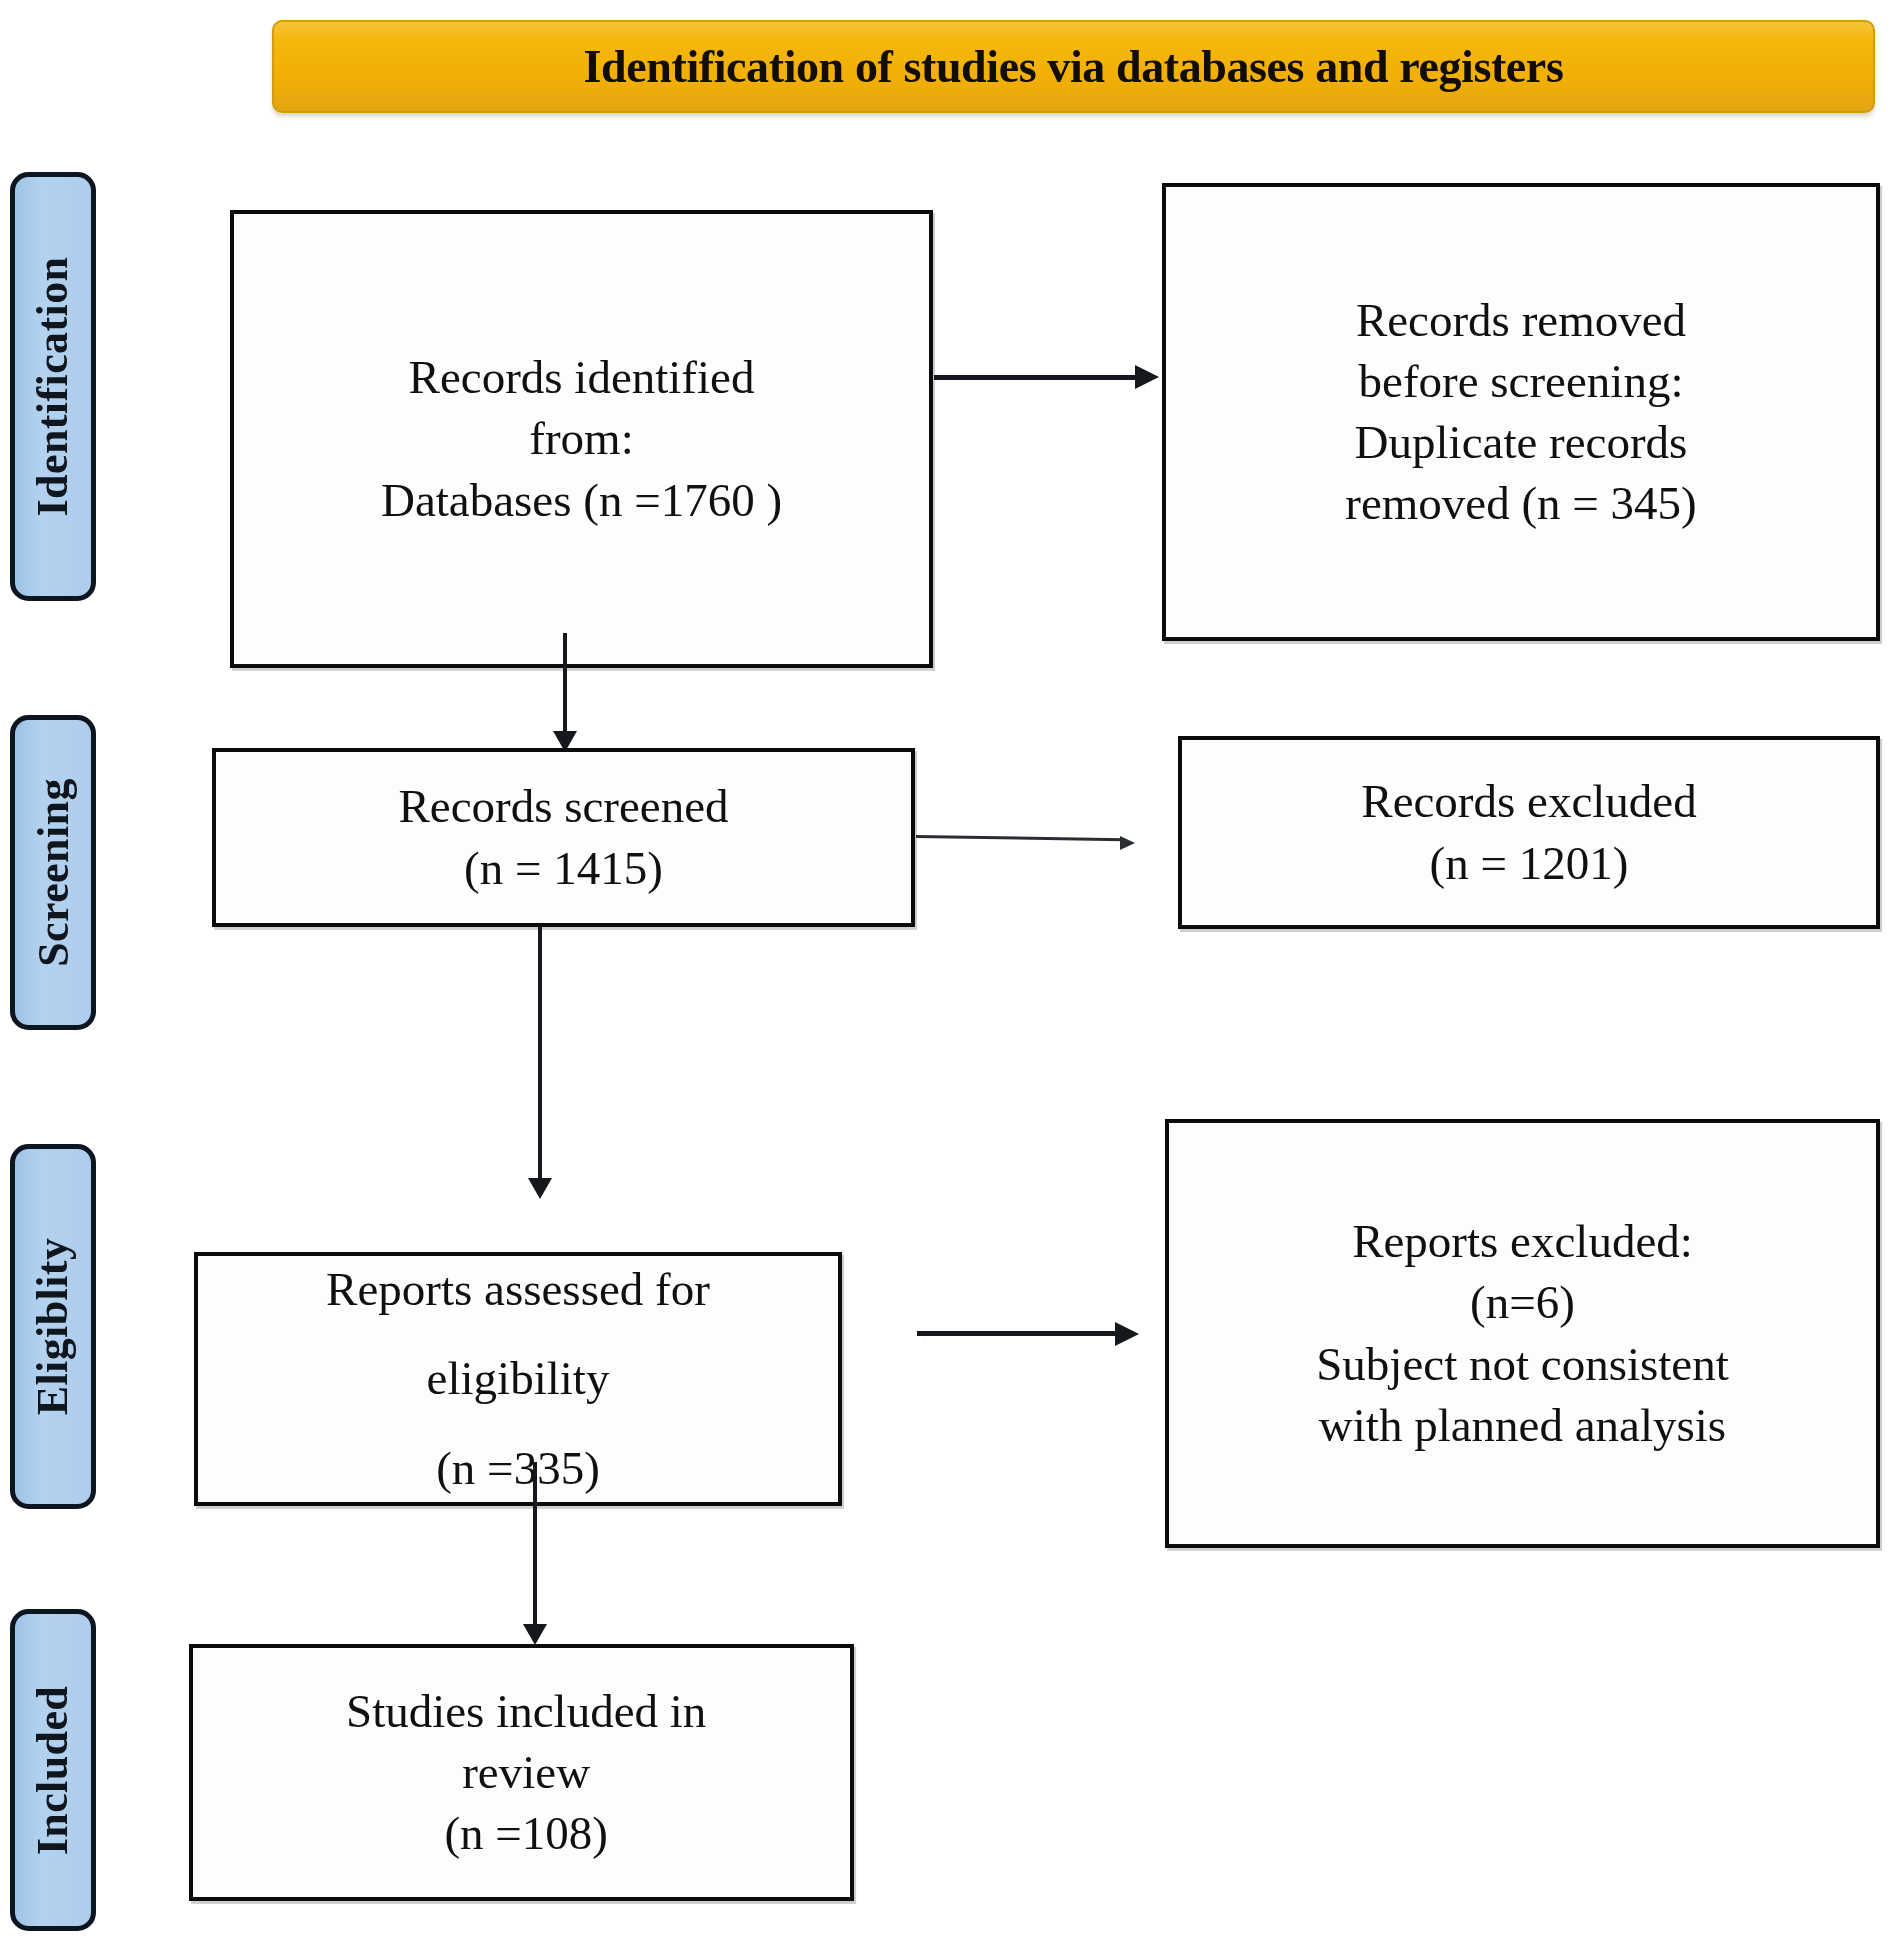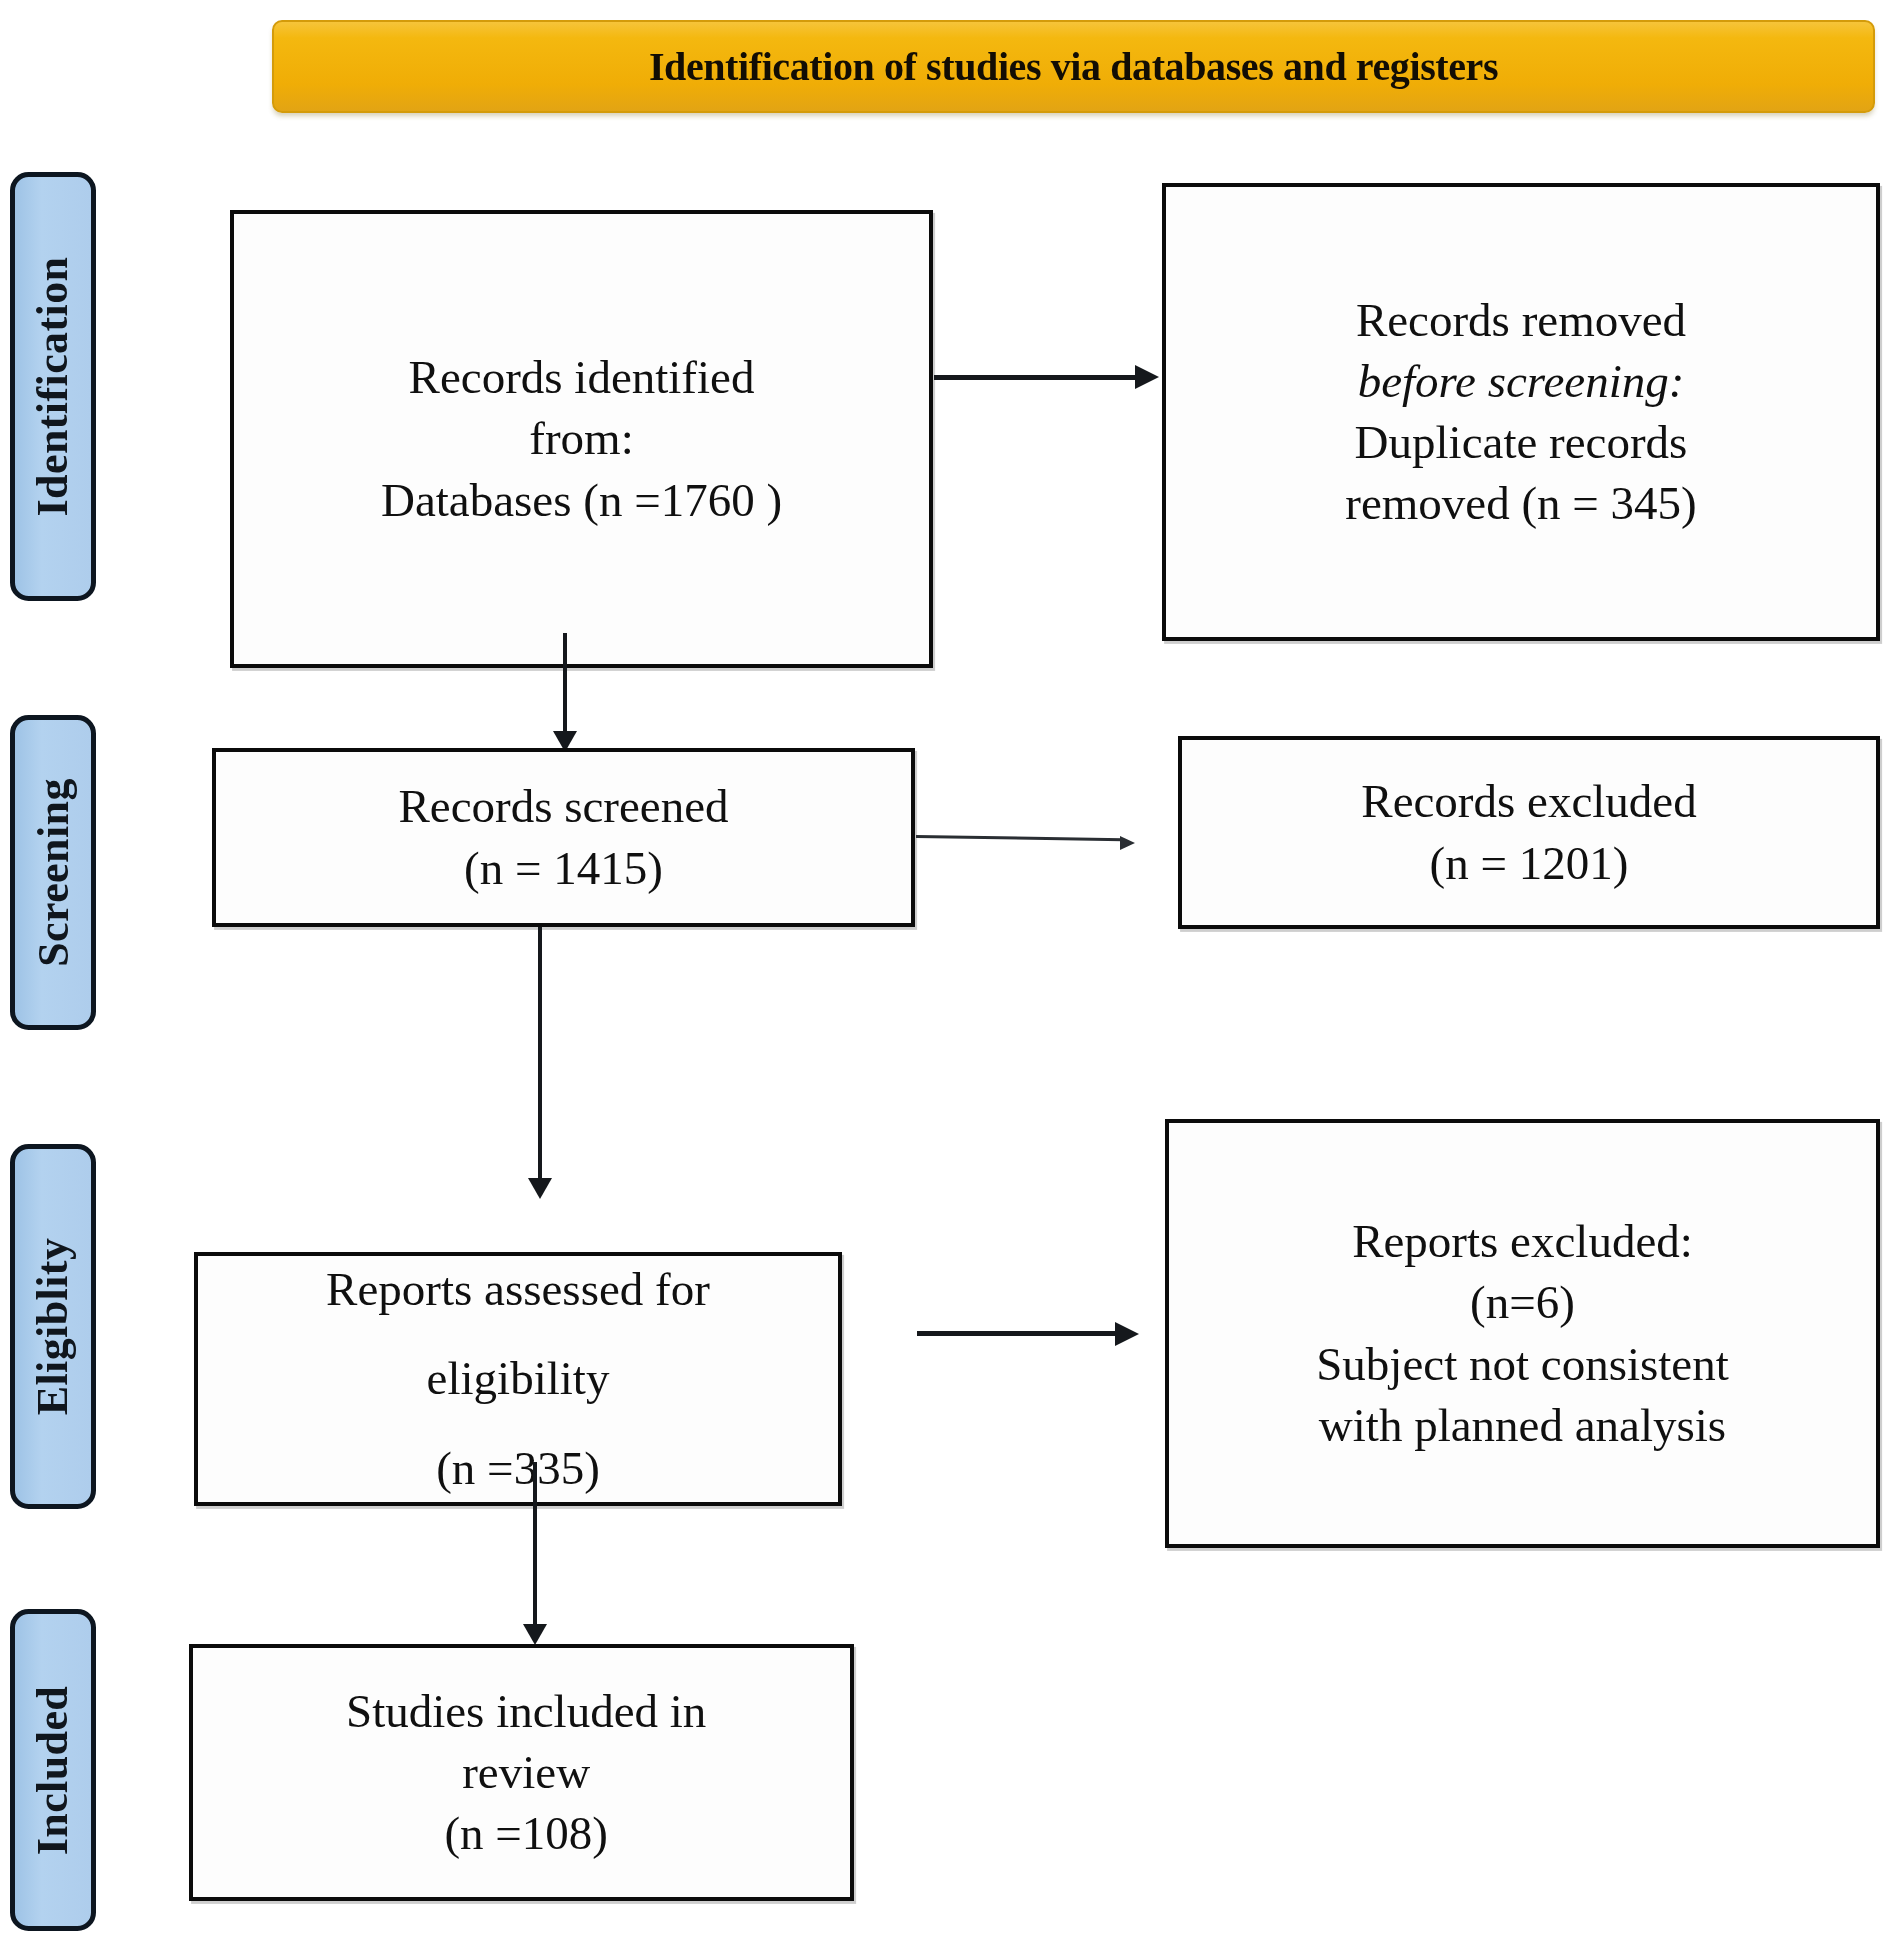--- a/index.html
+++ b/index.html
@@ -26,21 +26,21 @@
     background: linear-gradient(to bottom, #f6c43a 0%, #f4b80f 18%, #f0ad06 70%, #e2a414 100%);
     border: 2.1px solid #d49b0a;
     border-radius: 10px;
     box-shadow: 0 4.3px 5px -1.4px rgba(120,100,20,0.30);
     display: flex;
     align-items: center;
     justify-content: center;
     box-sizing: border-box;
   }
   .banner-title {
-    font-size: 40px;
+    font-size: 46px;
     font-weight: bold;
     color: #120d04;
     letter-spacing: -0.4px;
     white-space: nowrap;
     line-height: 1;
   }
 
   
   .stage-tab {
     position: absolute;
@@ -75,21 +75,21 @@
     justify-content: center;
     padding: 7.1px 15.7px;
   }
   .flow-box .line {
     font-size: 47px;
     line-height: 1.30;
     color: #101010;
     text-align: center;
     white-space: nowrap;
   }
-  .flow-box .line.italic { font-style: italic; }
+  .flow-box .line.italic { }
 
   
   .v-conn {
     position: absolute;
     width: 4.3px;
     background: #15181c;
   }
   .v-arrowhead {
     position: absolute;
     width: 0;

